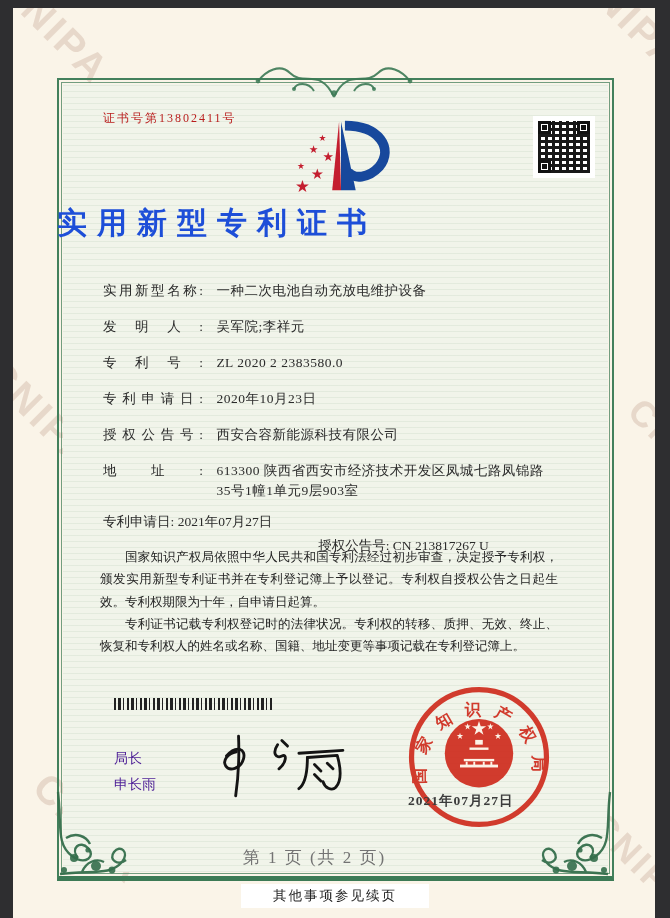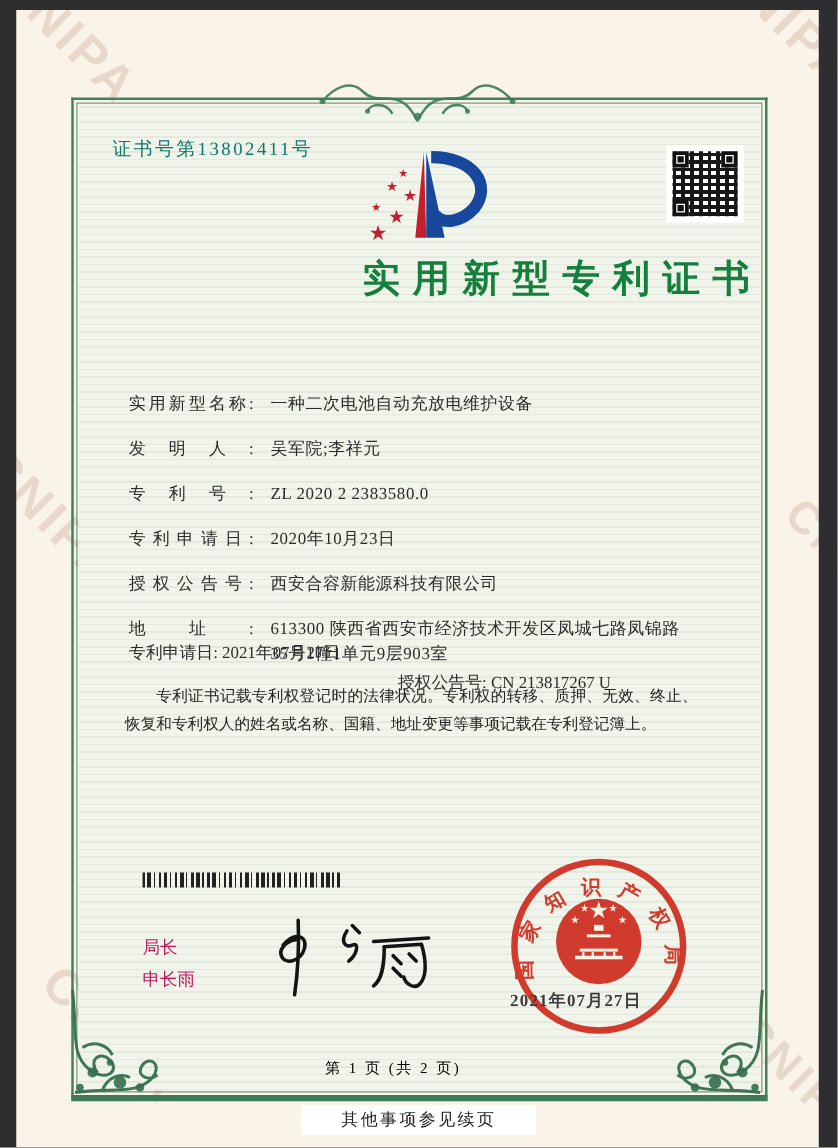--- a/index.html
+++ b/index.html
@@ -16,54 +16,54 @@
       transform:rotate(45deg);white-space:nowrap;user-select:none;}
   
   .frame{position:absolute;left:57px;top:78px;width:553px;height:796px;z-index:2;
          border:2px solid #43805c;border-bottom:5px solid #3c7a55;}
   .frame::before{content:"";position:absolute;inset:2px;border:1px solid rgba(67,128,92,.75);}
   .frame-bg{position:absolute;inset:4px;background:
       repeating-linear-gradient(0deg, rgba(105,150,110,0.10) 0 1px, transparent 1px 6px),#f1f4ea;}
   .ornament{position:absolute;z-index:3;}
   
   .content{position:absolute;inset:0;z-index:4;}
-  .cert-no{position:absolute;left:90px;top:110px;font-size:15px;color:#0f766e;letter-spacing:2px;}
+  .cert-no{position:absolute;left:103px;top:110px;font-size:12px;color:#b91c1c;letter-spacing:2px;}
   .logo{position:absolute;left:283px;top:112px;}
   .qr{position:absolute;left:533px;top:116px;width:62px;height:62px;background:#fff;
       padding:5px;box-sizing:border-box;}
   .qr-inner{position:relative;width:100%;height:100%;
       background:
        repeating-linear-gradient(0deg,#181818 0 3px,transparent 3px 6px),
        repeating-linear-gradient(90deg,#181818 0 3px,rgba(255,255,255,.92) 3px 7px);}
   .qr-eye{position:absolute;width:13px;height:13px;border:3px solid #111;background:#fff;box-sizing:border-box;}
   .qr-eye::after{content:"";position:absolute;inset:1px;background:#111;}
   .qr-eye.tl{left:0;top:0}.qr-eye.tr{right:0;top:0}.qr-eye.bl{left:0;bottom:0}
-  .title{position:absolute;left:57px;top:203px;width:553px;text-align:right;
-         font-size:30px;font-weight:bold;color:#15803d;letter-spacing:10px;}
-  .fields{position:absolute;left:103px;top:281px;width:460px;font-size:13.5px;color:#2b2b2b;margin-top:32px;}
+  .title{position:absolute;left:57px;top:203px;width:553px;text-align:left;
+         font-size:30px;font-weight:bold;color:#1d4ed8;letter-spacing:10px;}
+  .fields{position:absolute;left:103px;top:281px;width:460px;font-size:13.5px;color:#2b2b2b;}
   .frow{margin-bottom:16px;line-height:20px;}
   .flabel{display:inline-block;width:100px;text-align:justify;text-align-last:justify;
           vertical-align:top;white-space:nowrap;}
   .fvalue{display:inline-block;margin-left:10px;width:340px;vertical-align:top;letter-spacing:.5px;}
   .grant-row{position:absolute;left:103px;top:513px;width:470px;font-size:13.5px;color:#2b2b2b;display:flex;}
   .grant-pair{white-space:nowrap;}
   .grant-pair + .grant-pair{margin-left:46px;margin-top:24px;}
   .body-text{position:absolute;left:100px;top:546px;width:458px;font-size:12.5px;
              line-height:1.78;color:#242424;text-align:justify;}
   .body-text p{margin:0;text-indent:2em;}
   .barcode{position:absolute;left:114px;top:698px;width:158px;height:12px;
       background:repeating-linear-gradient(90deg,#222 0 2px,transparent 2px 4px,
                  #222 4px 7px,transparent 7px 9px,#222 9px 10px,transparent 10px 13px);}
-  .signatory{position:absolute;left:114px;top:746px;font-size:14px;color:#be185d;line-height:26px;}
+  .signatory{position:absolute;left:114px;top:746px;font-size:14px;color:#4c1d95;line-height:26px;}
   .signature{position:absolute;left:208px;top:730px;}
   .seal{position:absolute;left:403px;top:681px;z-index:5;opacity:.93;mix-blend-mode:multiply;}
   .seal-date{position:absolute;left:408px;top:792px;z-index:6;font-size:13.5px;font-weight:bold;
              color:#3c3c3c;letter-spacing:1px;}
   .page-no{position:absolute;left:57px;top:846px;width:515px;text-align:center;
-           font-size:12px;color:#000000;letter-spacing:2px;}
+           font-size:17px;color:#737373;letter-spacing:2px;}
   .footer-note{position:absolute;left:0;top:884px;width:670px;text-align:center;z-index:4;}
   .footer-note span{display:inline-block;background:#ffffff;padding:3px 32px;
            font-size:13.5px;color:#222;letter-spacing:2px;}
 </style>
 </head>
 <body>
 
 <div class="stage">
 
   <div class="wm" style="left:-14px;top:6px;font-size:40px;">CNIPA</div>
@@ -185,20 +185,21 @@
         <span>专利申请日:</span>
         <span>2021年07月27日</span>
       </div>
       <div class="grant-pair">
         <span>授权公告号:</span>
         <span>CN 213817267 U</span>
       </div>
     </div>
 
     <div class="body-text">
+      <p>国家知识产权局依照中华人民共和国专利法经过初步审查，决定授予专利权，颁发实用新型专利证书并在专利登记簿上予以登记。专利权自授权公告之日起生效。专利权期限为十年，自申请日起算。</p>
       <p>专利证书记载专利权登记时的法律状况。专利权的转移、质押、无效、终止、恢复和专利权人的姓名或名称、国籍、地址变更等事项记载在专利登记簿上。</p>
     </div>
 
     <div class="barcode"></div>
 
     <div class="signatory">
       <div>局长</div>
       <div>申长雨</div>
     </div>
 

